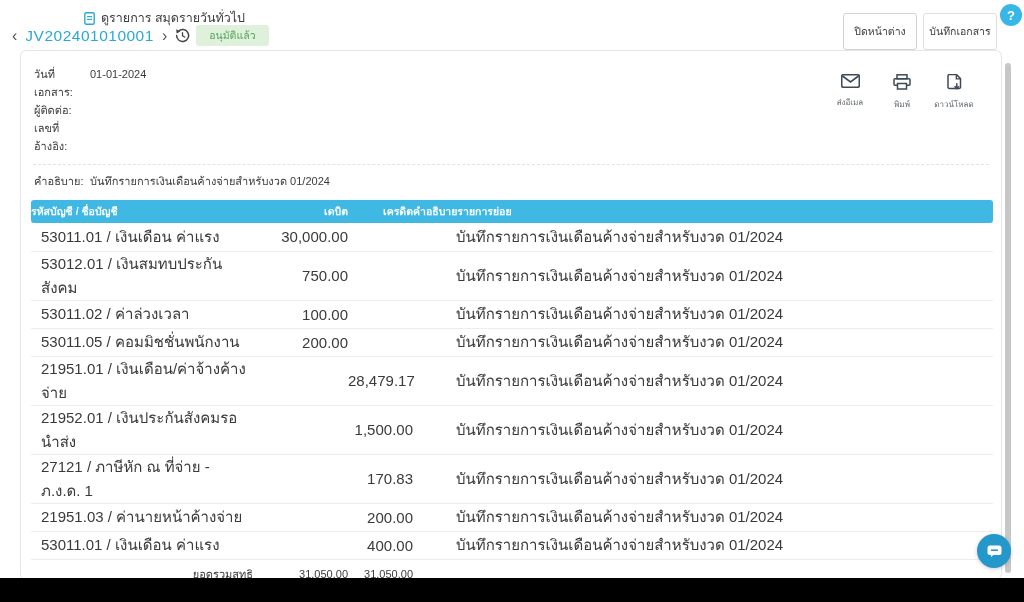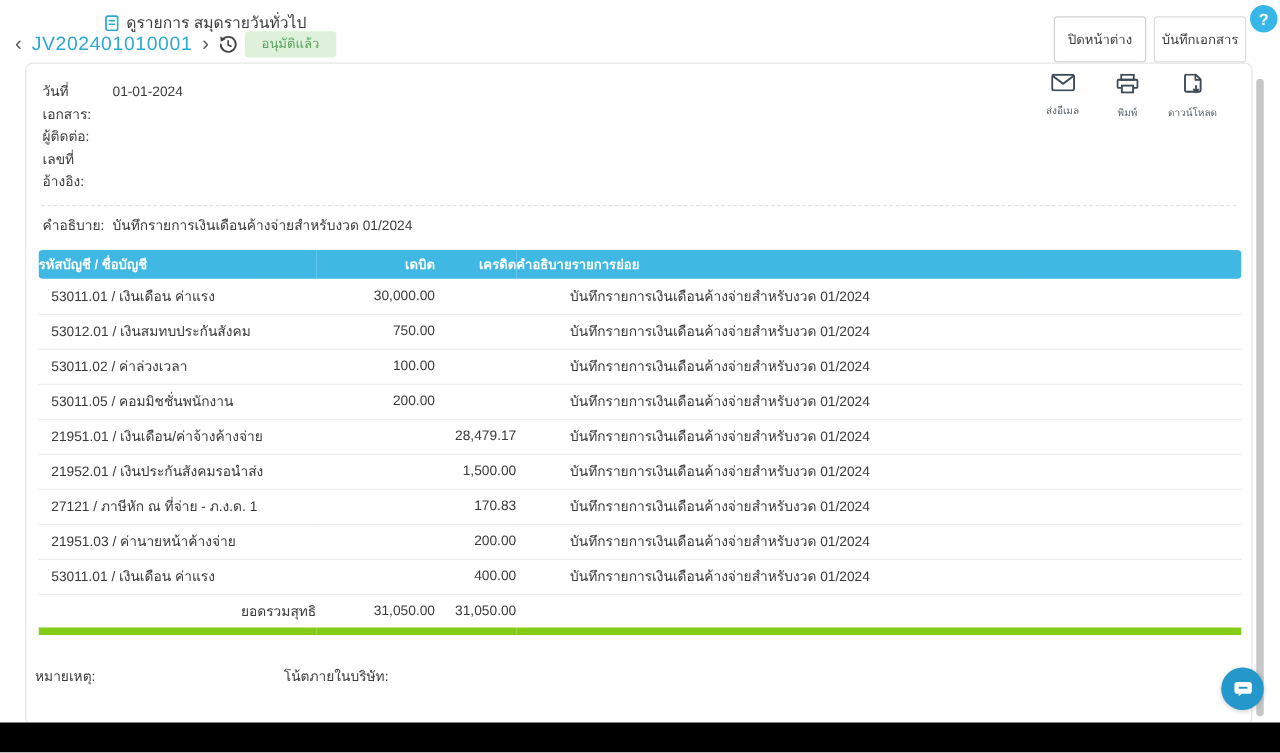--- a/index.html
+++ b/index.html
@@ -31,42 +31,42 @@
 
   
   .card { position:absolute; left:20px; top:50px; width:982px; height:530px;
           background:#fff; border:1px solid #e4e6e8; border-radius:6px; overflow:hidden; }
 
   .doc-info { padding:14px 0 0 13px; position:relative; }
   .info-row { display:flex; font-size:11px; line-height:18px; }
   .info-label { width:56px; color:#3c3c3c; }
   .info-value { color:#3c3c3c; }
 
-  .action-icons { position:absolute; top:8px; right:26px; display:flex; gap:10px;font-family:Liberation Serif, serif; }
+  .action-icons { position:absolute; top:23px; right:26px; display:flex; gap:10px;font-family:Liberation Serif, serif; }
   .action-item { display:flex; flex-direction:column; align-items:center; gap:4px;
                  min-width:42px; cursor:pointer; }
   .action-item .lbl { font-size:8px; color:#5a6268; }
 
   .divider { margin:9px 12px 0 12px; border-top:1px dashed #e3e3e3; height:0; }
 
   .desc-row { display:flex; padding:9px 0 9px 13px; font-size:11px; line-height:15px; }
   .desc-row .info-label { width:56px; }
 
   
   table.jv { width:962px; margin:2px 10px 0 10px; border-collapse:collapse; table-layout:fixed; }
   table.jv th { background:#3fb9e3; color:#fff; font-size:10.5px; font-weight:bold;
                 height:23px; padding:0;margin-left:12px; }
   th.col-account, td.col-account { text-align:left; padding-left:10px; }
   th.col-debit,  td.col-debit  { text-align:right; }
   th.col-credit, td.col-credit { text-align:right; }
   th.col-note,   td.col-note   { text-align:left; padding-left:43px; }
   th.col-account:first-child { border-top-left-radius:3px; border-bottom-left-radius:3px; }
   th.col-note { border-top-right-radius:3px; border-bottom-right-radius:3px; }
-  table.jv td { font-size:11px; color:#3a3a3a; height:28px; border-bottom:1px solid #ededed; }
-  table.jv tfoot td { border-bottom:6px solid #84cc16; height:30px; font-size:11px; }
+  table.jv td { font-size:15px; color:#3a3a3a; height:28px; border-bottom:1px solid #ededed; }
+  table.jv tfoot td { border-bottom:1px solid #84cc16; height:30px; font-size:11px; }
   td.total-label { text-align:right; padding-right:0; }
 
   
   .notes { margin:24px 0 0 7px; display:flex; }
   .note-block { width:186px; }
   .note-block + .note-block { margin-left:13px; }
   .note-label { font-size:11px; margin-bottom:5px; color:#3c3c3c; }
 
   
   .scrollbar-thumb { position:absolute; left:1005px; top:63px; width:6px; height:510px;

